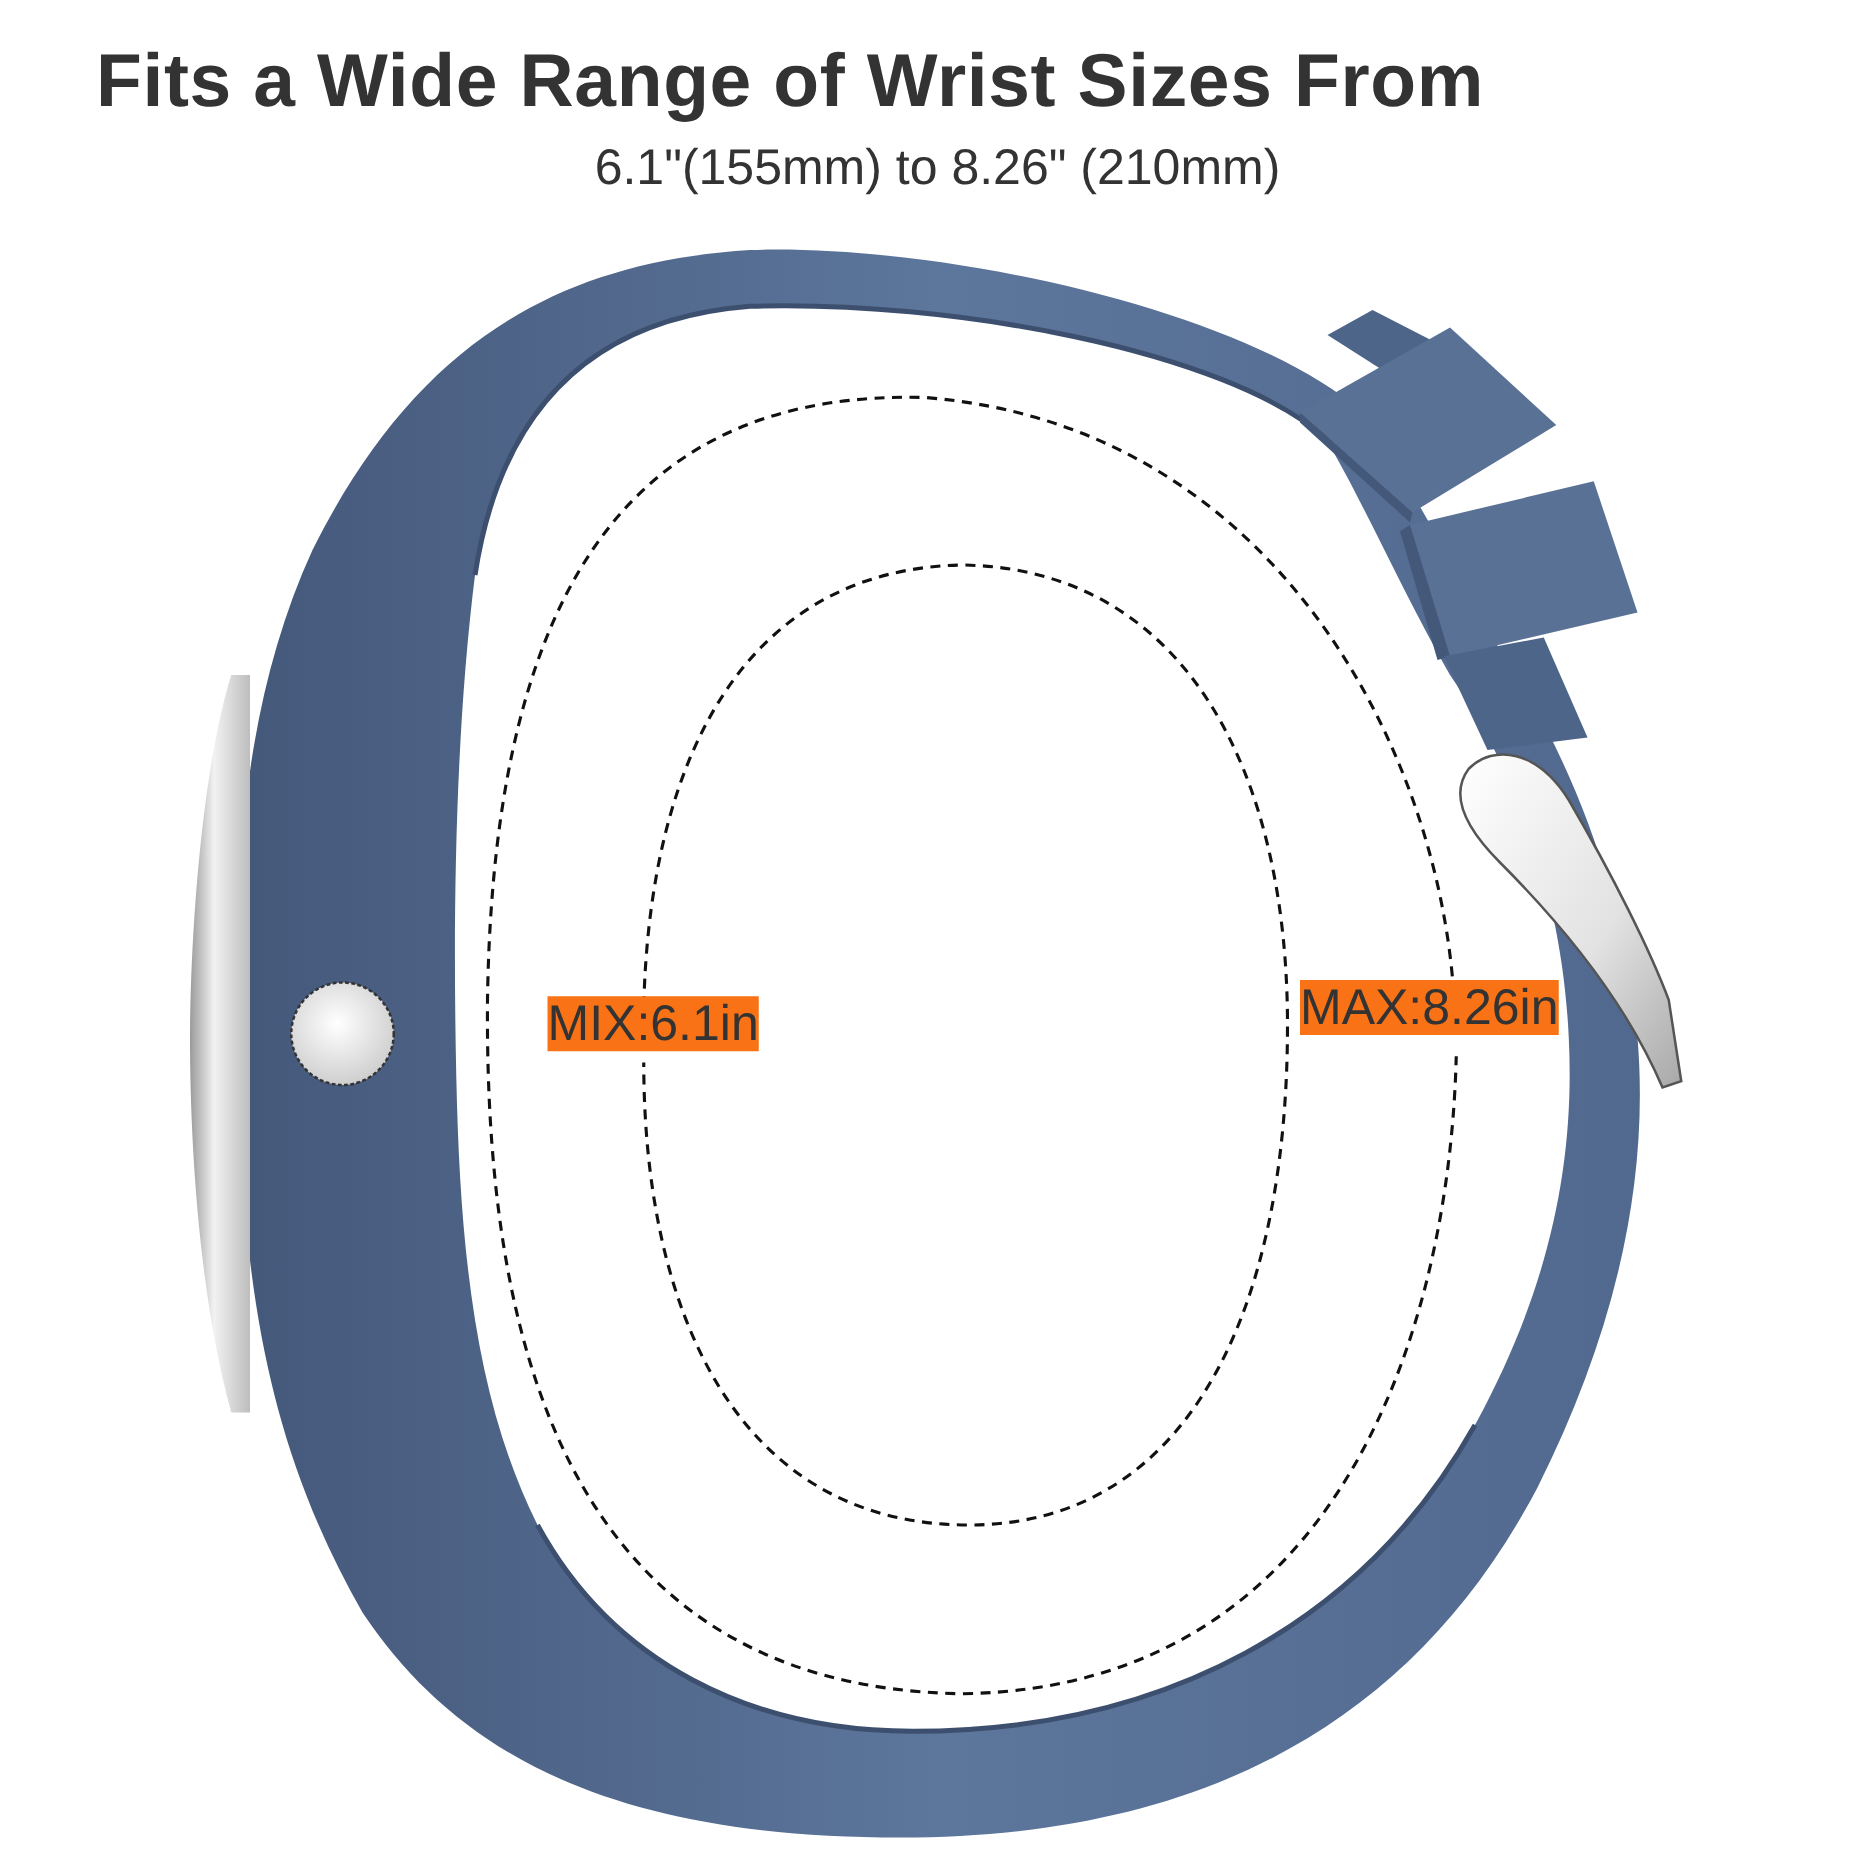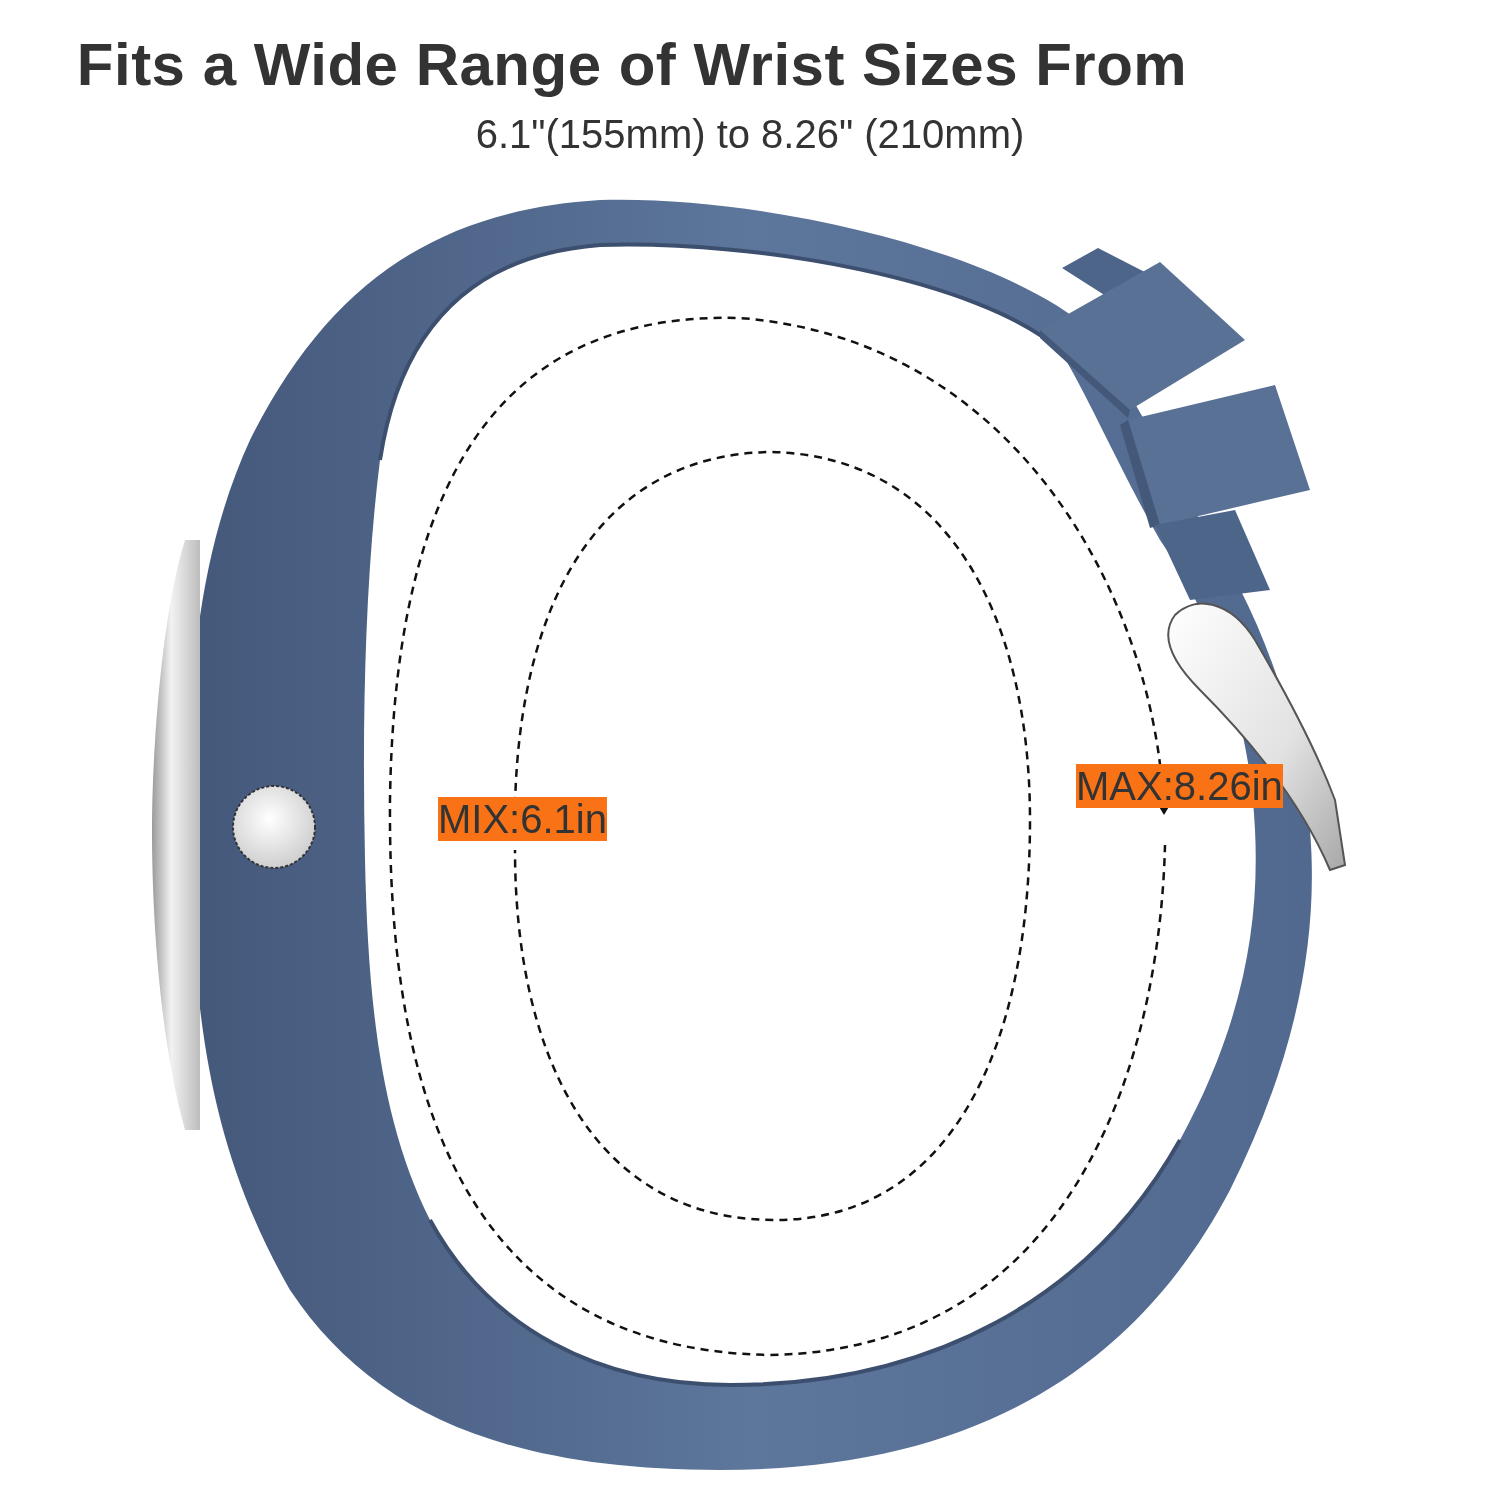--- a/index.html
+++ b/index.html
@@ -2,21 +2,21 @@
 <html><head>
 <meta charset="utf-8">
 <style>
   html, body { margin:0; padding:0; background:#ffffff; }
   body { width:1500px; height:1500px; position:relative; overflow:hidden; font-family:"Liberation Sans", sans-serif; }
   .title { position:absolute; left:0; width:1264px; top:30px; text-align:center; font-family:"Liberation Sans", sans-serif; font-weight:bold; font-size:60px; color:#333333; letter-spacing:0.5px; }
   .subtitle { position:absolute; left:0; width:1500px; top:112px; text-align:center; font-family:"Liberation Sans", sans-serif; font-size:40px; color:#333333; }
   svg.band { position:absolute; left:0; top:0; }
   .label { position:absolute; font-family:"Liberation Sans", sans-serif; font-size:40px; color:#333333; background:#f97316; line-height:1; padding:2px 0; }
   .label-min { left:438px; top:797px; }
-  .label-max { left:1040px; top:764px;margin-left:36px; }
+  .label-max { left:1040px; top:784px; }
 </style>
 </head>
 <body>
 
 <div class="title">Fits a Wide Range of Wrist Sizes From</div>
 <div class="subtitle">6.1"(155mm) to 8.26" (210mm)</div>
 
 <svg class="band" width="1500" height="1500" viewBox="0 0 1500 1500" xmlns="http://www.w3.org/2000/svg">
   <defs>
     <linearGradient id="bandGrad" x1="0" y1="0" x2="1" y2="0">

